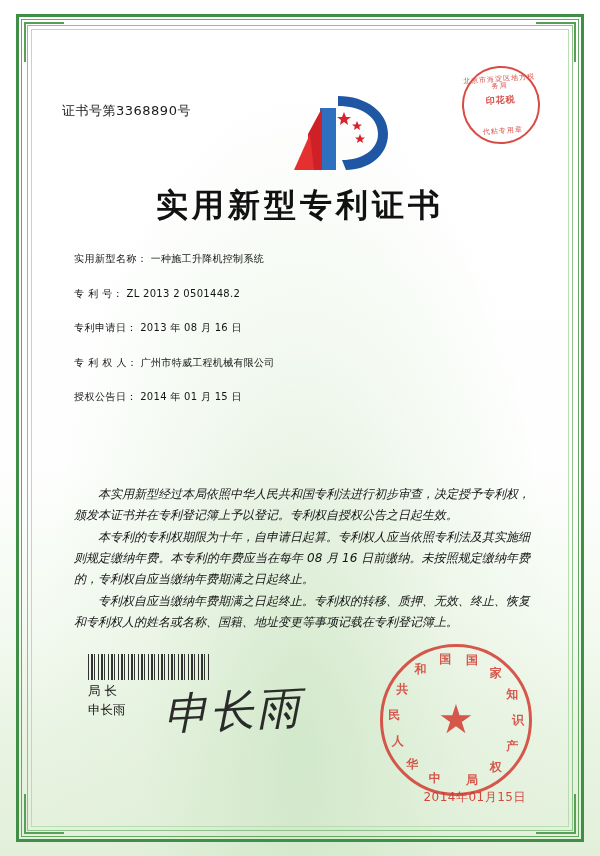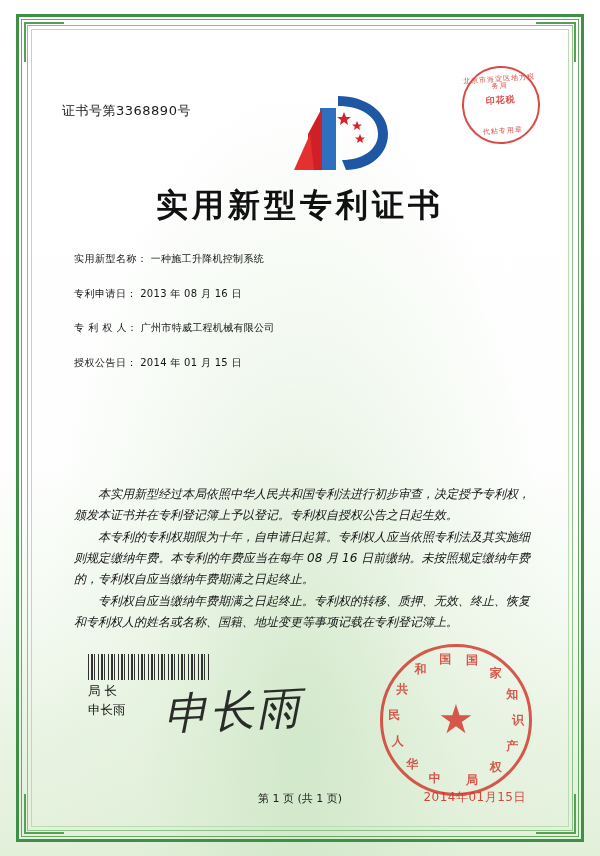--- a/index.html
+++ b/index.html
@@ -308,20 +308,24 @@
     </div>
 
     <div class="cert-no">证书号第3368890号</div>
 
     <div class="title">实用新型专利证书</div>
 
     <div class="fields">
       <div class="field">
         <span class="label">实用新型名称：</span>
         <span class="value">一种施工升降机控制系统</span>
+      </div>
+      <div class="field">
+        <span class="label">专 利 号：</span>
+        <span class="value">ZL 2013 2 0501448.2</span>
       </div>
       <div class="field">
         <span class="label">专利申请日：</span>
         <span class="value">2013 年 08 月 16 日</span>
       </div>
       <div class="field">
         <span class="label">专 利 权 人：</span>
         <span class="value">广州市特威工程机械有限公司</span>
       </div>
       <div class="field">
@@ -358,16 +362,15 @@
       <div class="arc-char" style="transform: rotate(40deg) translateY(-62px) rotate(-40deg);">家</div>
       <div class="arc-char" style="transform: rotate(65deg) translateY(-62px) rotate(-65deg);">知</div>
       <div class="arc-char" style="transform: rotate(90deg) translateY(-62px) rotate(-90deg);">识</div>
       <div class="arc-char" style="transform: rotate(115deg) translateY(-62px) rotate(-115deg);">产</div>
       <div class="arc-char" style="transform: rotate(140deg) translateY(-62px) rotate(-140deg);">权</div>
       <div class="arc-char" style="transform: rotate(165deg) translateY(-62px) rotate(-165deg);">局</div>
     </div>
 
     <div class="seal-date">2014年01月15日</div>
 
-    <div class="page-footer">第 1 页 (共 1 页)</div>
 
   </div>
 </div>
 
 </body></html>

